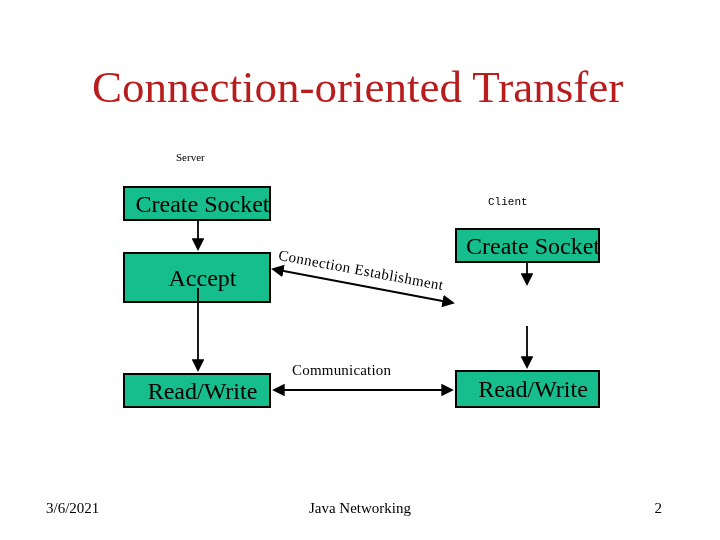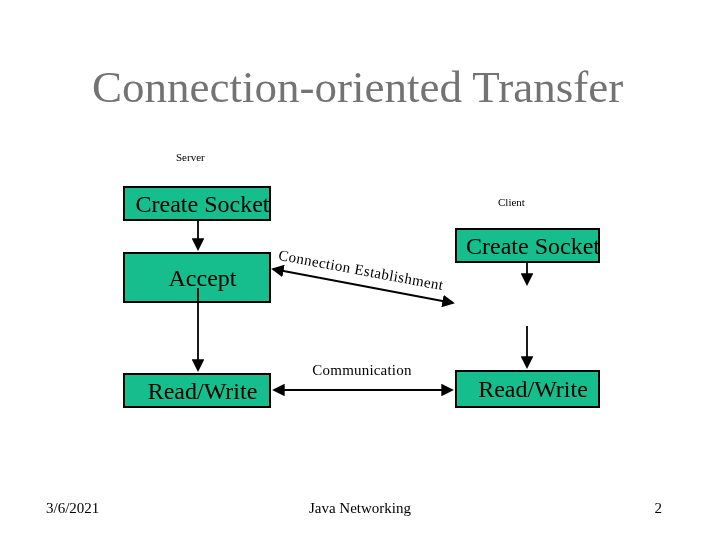--- a/index.html
+++ b/index.html
@@ -16,29 +16,29 @@
     color: #000000;
     overflow: hidden;
   }
   .slide-title {
     position: absolute;
     left: 92px;
     top: 64px;
     font-size: 45px;
     line-height: 1.05;
     white-space: nowrap;
-    color: #737373;
+    color: #b91c1c;
   }
   .col-label {
     position: absolute;
     font-size: 11px;
     white-space: nowrap;
   }
   .server-label { left: 176px; top: 151px; }
-  .client-label { left: 498px; top: 196px; }
+  .client-label { left: 488px; top: 196px; font-family: Liberation Mono, monospace; }
   .node {
     position: absolute;
     box-sizing: border-box;
     background: var(--box-fill, #17be8d);
     border: 2px solid var(--box-border, #000000);
     display: flex;
     align-items: center;
     justify-content: center;
     font-size: 24px;
     white-space: nowrap;
@@ -71,21 +71,20 @@
     top: 262px;
     width: 170px;
     text-align: center;
     transform: rotate(10.5deg);
     transform-origin: center;
   }
   .comm-label {
     left: 292px;
     top: 362px;
     width: 140px;
-    text-align: center;
     letter-spacing: 0.2px;
   }
   .footer {
     position: absolute;
     left: 0; top: 500px;
     width: 720px;
     font-size: 15px;
   }
   .footer-date   { position: absolute; left: 46px;  top: 0; }
   .footer-center { position: absolute; left: 0; right: 0; top: 0; text-align: center; }

